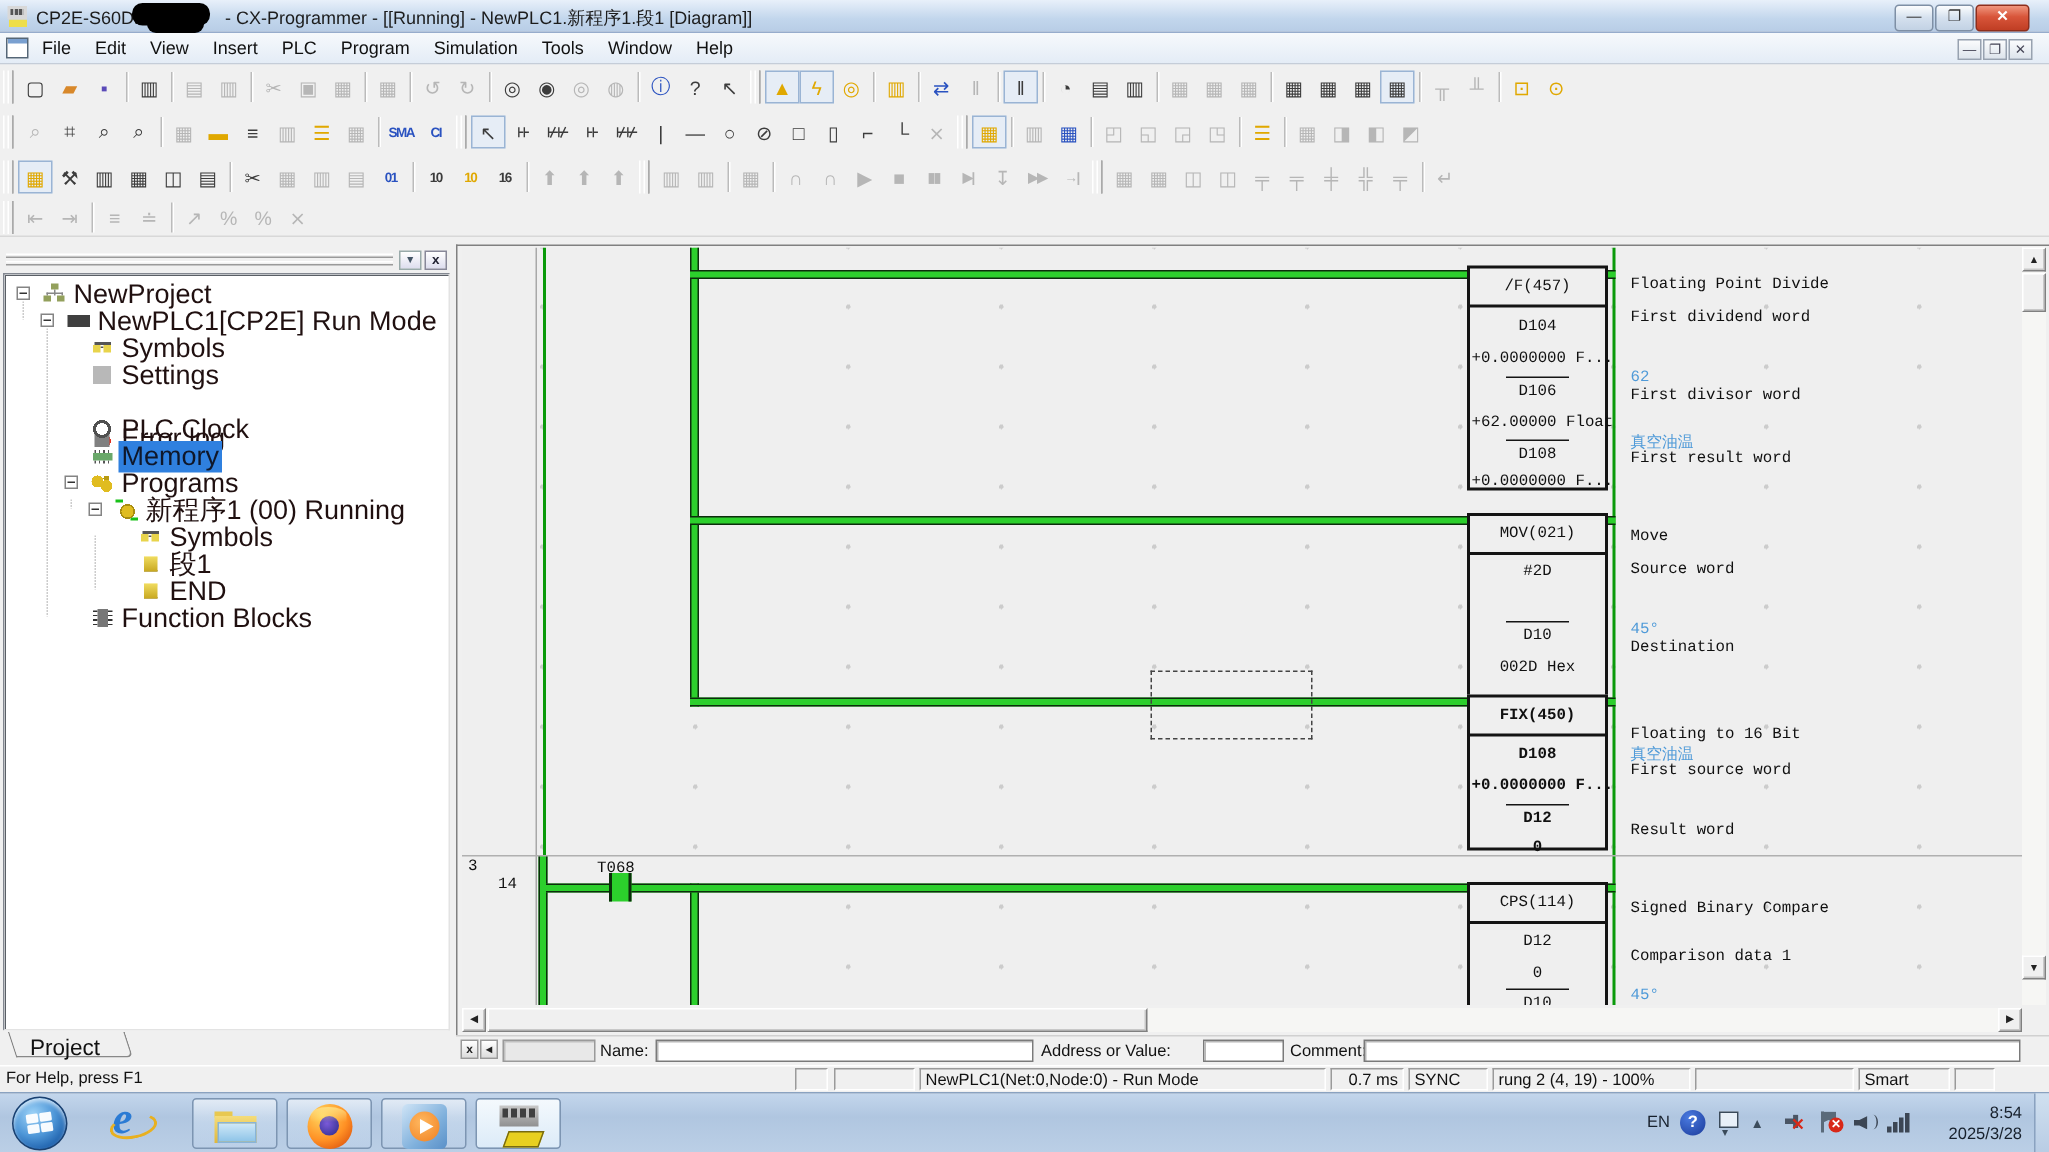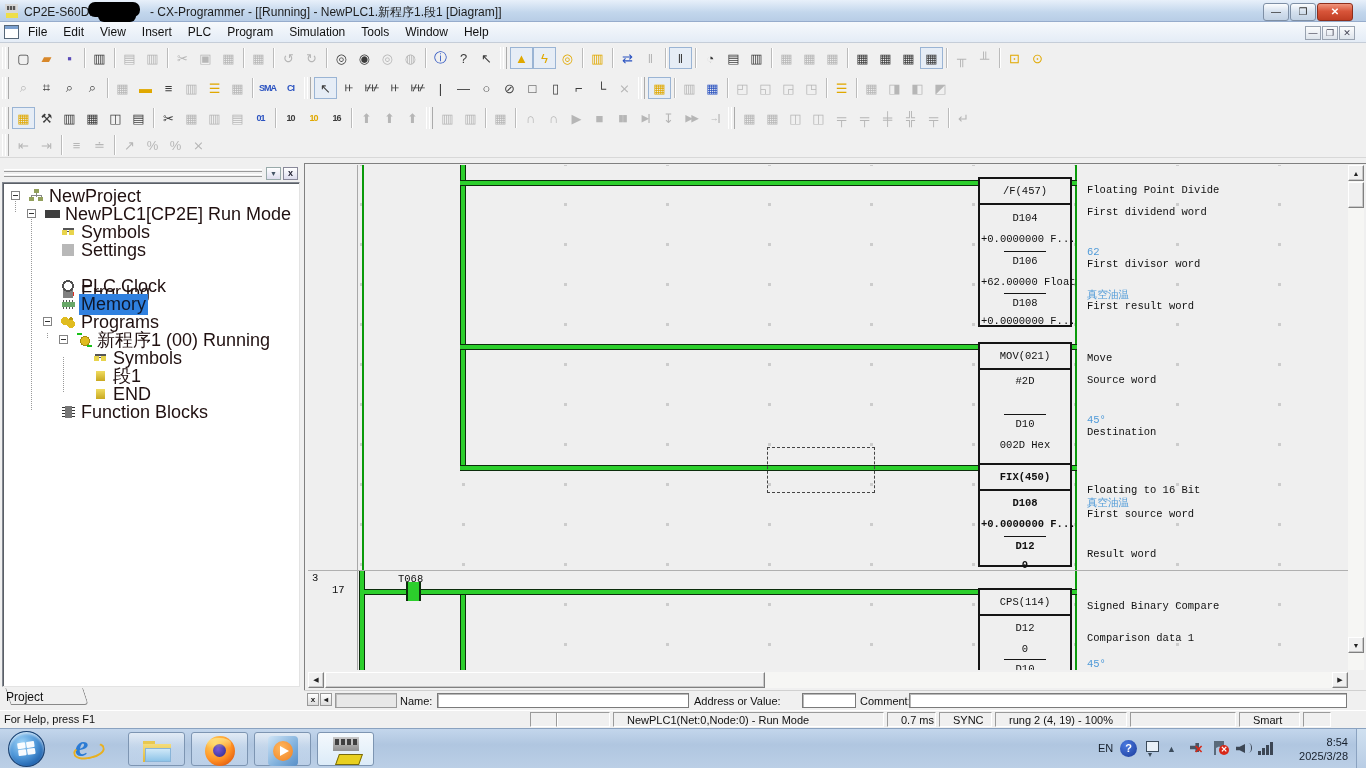--- a/index.html
+++ b/index.html
@@ -56,21 +56,21 @@
 .ti-set{background:linear-gradient(#b8b8b8,#b8b8b8) 1px 1px/12px 12px no-repeat,linear-gradient(#fff,#fff) 3px 3px/8px 6px no-repeat,linear-gradient(#e8c400,#e8c400) 8px 8px/5px 5px no-repeat}
 .ti-err{background:linear-gradient(#808080,#808080) 2px 0/10px 13px no-repeat,linear-gradient(#fff,#fff) 3px 1px/8px 11px no-repeat,radial-gradient(circle at 9px 9px,#e03020 4px,transparent 4px)}
 .ti-clk{background:radial-gradient(circle at 7px 7px,#fff 4px,#505050 4px 6px,transparent 6px)}
 .ti-mem{background:linear-gradient(#6aa86a,#6aa86a) 1px 5px/13px 5px no-repeat,repeating-linear-gradient(90deg,#555 0 1px,transparent 1px 3px) 2px 3px/11px 2px no-repeat,repeating-linear-gradient(90deg,#555 0 1px,transparent 1px 3px) 2px 10px/11px 2px no-repeat}
 .ti-prgs{background:radial-gradient(circle at 4px 6px,#e0bc20 4px,transparent 4px),radial-gradient(circle at 10px 9px,#e0bc20 4px,transparent 4px),radial-gradient(circle at 10px 4px,#b89a10 2px,transparent 2px)}
 .ti-prg{background:radial-gradient(circle at 8px 8px,#e0bc20 4px,#a88c10 4px 5px,transparent 5px),linear-gradient(#19c119,#19c119) 0 0/5px 2px no-repeat,linear-gradient(#19c119,#19c119) 10px 12px/5px 2px no-repeat}
 .ti-sec{background:linear-gradient(#f0dc60,#c8a820) 3px 2px/9px 10px no-repeat,linear-gradient(#fff8c0,#fff8c0) 3px 2px/9px 2px no-repeat,linear-gradient(#806a10,#806a10) 3px 11px/9px 1px no-repeat}
 .ti-fb{background:linear-gradient(#777,#777) 4px 1px/7px 12px no-repeat,repeating-linear-gradient(#333 0 1px,transparent 1px 3px) 1px 2px/3px 11px no-repeat,repeating-linear-gradient(#333 0 1px,transparent 1px 3px) 11px 2px/3px 11px no-repeat}
 #ptab{left:0px;top:688px;width:302px;height:20px;background:#f0f0f0}
 #ptab .tab{position:absolute;left:8px;top:0;width:78px;height:17px;background:#f0f0f0;border:1px solid #888;border-top:none;transform:skewX(18deg);border-radius:0 0 4px 0}
-#ptab .tlbl{position:absolute;left:6px;top:2px;font-size:12px;color:#111}
+#ptab .tlbl{position:absolute;left:20px;top:2px;font-size:15px;color:#111}
 
 #lwin{left:304px;top:163px;width:1062px;height:527px;background:#f0f0f0;border-left:1px solid #808080;border-top:1px solid #808080}
 #lview{left:308px;top:165px;width:1040px;height:505px;overflow:hidden;background:#efefef}
 #lgrid{position:absolute;left:52px;top:0;width:988px;height:505px;background-image:radial-gradient(circle 1.5px at 1.5px 1.5px,#cccccc 1.5px,transparent 1.6px);background-size:102px 40px;background-position:102px 38px}
 #lmargin{position:absolute;left:0;top:0;width:50px;height:505px;border-right:1px solid #a8a8a8;background:#efefef}
 .gline-h{position:absolute;height:6px;background:#2ccf2c;border-top:1px solid #0c2d0c;border-bottom:1px solid #0c2d0c}
 .gline-v{position:absolute;width:6px;background:#2ccf2c;border-left:1px solid #0c2d0c;border-right:1px solid #0c2d0c}
 .bus{position:absolute;width:2px;background:#0a9a0a}
 .rsep{position:absolute;left:0;width:1040px;height:1px;background:#b0b0b0}
 .lblk{position:absolute;left:670px;width:94px;background:#efefef;border:2px solid #141414}
@@ -98,21 +98,21 @@
 #hscroll .th{left:17px;top:0;width:440px;height:16px}
 #scorner{left:1348px;top:672px;width:16px;height:16px;background:#f0f0f0}
 
 #namebar{left:304px;top:690px;width:1062px;height:20px;background:#f0f0f0;border-top:1px solid #d0d0d0}
 .nbtn{position:absolute;top:2px;width:12px;height:13px;border:1px solid #999;background:linear-gradient(#fff,#dcdcdc);font-size:8px;line-height:11px;text-align:center;color:#222;font-weight:bold}
 .nlbl{position:absolute;top:4px;font-size:11px;color:#111}
 .ninput{position:absolute;top:2px;height:15px;background:#fff;border:1px solid #7a7a7a;box-shadow:inset 1px 1px 0 #b8b8b8}
 .nsunk{position:absolute;top:2px;height:15px;background:#e8e8e8;border:1px solid #9a9a9a;box-shadow:inset 1px 1px 0 #c0c0c0}
 
 #statusbar{left:0;top:710px;width:1366px;height:18px;background:#f0f0f0;border-top:1px solid #fff}
-#statusbar .seg{position:absolute;top:1px;height:15px;border:1px solid #9a9a9a;border-right-color:#fff;border-bottom-color:#fff;font-size:11px;color:#111;padding:1px 13px;white-space:nowrap;overflow:hidden}
+#statusbar .seg{position:absolute;top:1px;height:15px;border:1px solid #9a9a9a;border-right-color:#fff;border-bottom-color:#fff;font-size:11px;color:#111;padding:1px 3px;white-space:nowrap;overflow:hidden}
 #sbhelp{position:absolute;left:4px;top:2px;font-size:11px;color:#111}
 
 #taskbar{left:0;top:728px;width:1366px;height:40px;background:linear-gradient(#c3d6ec,#b0c6e0 40%,#bbcfe6);border-top:1px solid #8aa2c0}
 #orb{left:8px;top:2px;width:37px;height:36px;border-radius:50%;background:radial-gradient(circle at 13px 11px,#9fd4f8,#4f97d8 45%,#1a5ca8 80%,#0d3c74);border:1px solid #1a4070;box-shadow:inset 0 2px 3px rgba(255,255,255,.7)}
 #orb .flag{position:absolute;left:9px;top:10px;width:18px;height:15px;transform:rotate(-8deg)}
 #orb .flag i{position:absolute;width:8px;height:6px;background:#fff;border-radius:1px;opacity:.95}
 #orb .flag i:nth-child(1){left:0;top:0}#orb .flag i:nth-child(2){left:9px;top:0}
 #orb .flag i:nth-child(3){left:0;top:7px}#orb .flag i:nth-child(4){left:9px;top:7px}
 .tkbtn{position:absolute;top:3px;width:57px;height:34px;border:1px solid #7d95b2;border-radius:3px;background:linear-gradient(rgba(255,255,255,.55),rgba(220,235,250,.35) 50%,rgba(190,210,235,.3))}
 .tkbtn.active{background:linear-gradient(#f4f9fd,#dcebf8)}
@@ -683,21 +683,21 @@
         <div class="gline-h" style="left: 152px; top: 15px; width: 518px;"></div>
         <div class="gline-h" style="left: 152px; top: 179px; width: 518px;"></div>
         <div class="gline-h" style="left: 152px; top: 300px; width: 518px;"></div>
         <div class="gline-h" style="left: 56px; top: 424px; width: 614px;"></div>
         <div class="gline-h" style="left: 764px; top: 15px; width: 5px;"></div>
         <div class="gline-h" style="left: 764px; top: 179px; width: 5px;"></div>
         <div class="gline-h" style="left: 764px; top: 300px; width: 5px;"></div>
         <div class="gline-h" style="left: 764px; top: 424px; width: 5px;"></div>
         <div class="rsep" style="top: 405px;"></div>
         <div class="rnum" style="left: 4px; top: 407px;">3</div>
-        <div class="rnum" style="left: 24px; top: 419px;">17</div>
+        <div class="rnum" style="left: 24px; top: 419px;">14</div>
         <div class="rnum lmono" style="left: 90px; top: 408px;">T068</div>
         <div id="contact"></div>
         <div id="dashsel"></div>
         <div class="lblk" style="top: 12px; height: 150px;">
           <div class="bt" style="top: 6px;">/F(457)</div>
           <div class="tdiv"></div>
           <div class="lrow ctr" style="top: 33px;">D104</div>
           <div class="lrow lft" style="top: 54px;">+0.0000000 F...</div>
           <div class="oline" style="top: 72px;"></div>
           <div class="lrow ctr" style="top: 76px;">D106</div>

